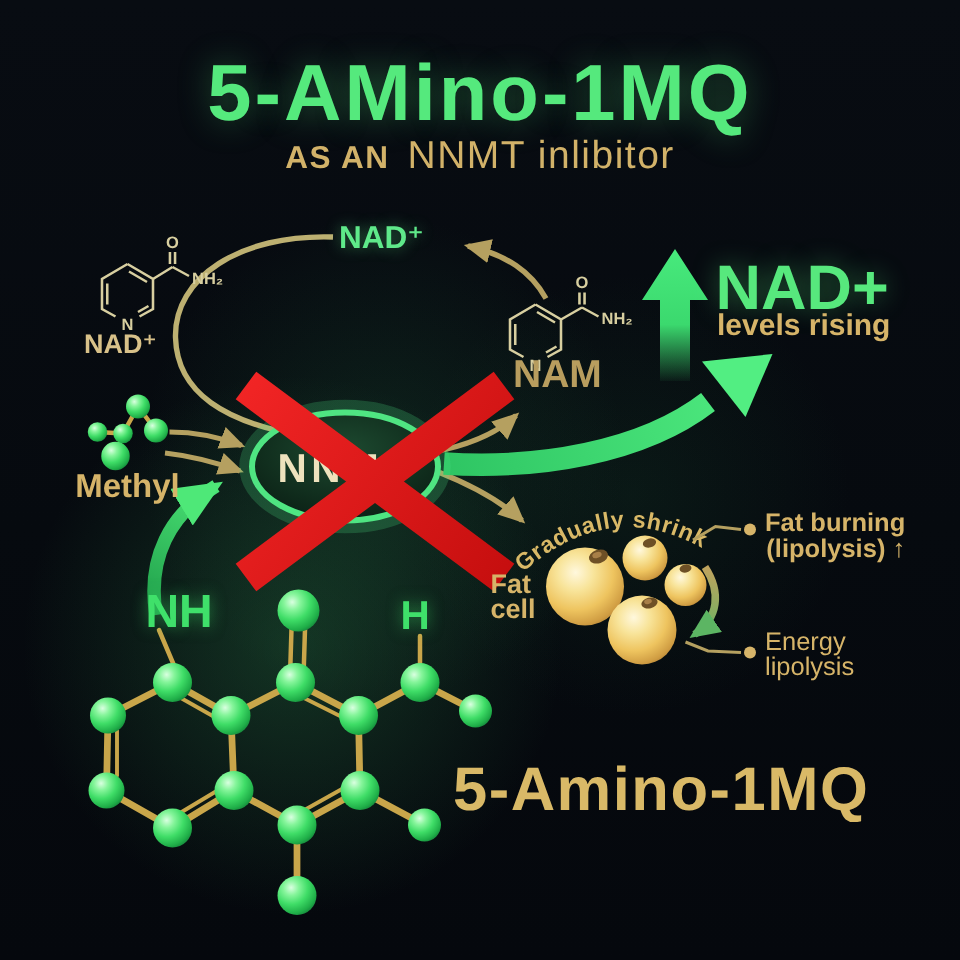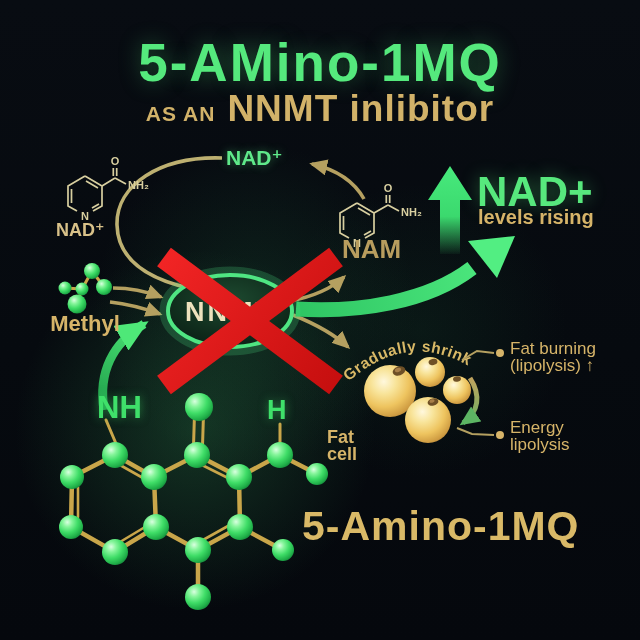--- a/index.html
+++ b/index.html
@@ -16,33 +16,33 @@
   .title{
     top:32px;left:0;width:640px;text-align:center;
     font-size:53px;font-weight:700;letter-spacing:2px;color:#55e97d;
     text-shadow:0 0 22px rgba(85,233,125,.35);
   }
   .subtitle{
     top:88px;left:0;width:640px;display:flex;justify-content:center;
     align-items:baseline;gap:12px;color:#d2b269;
   }
   .subtitle .small{font-size:21px;font-weight:700;letter-spacing:1px;}
-  .subtitle .large{font-size:37px;font-weight:700;letter-spacing:1px;}
+  .subtitle .large{font-size:26px;font-weight:400;letter-spacing:1px;}
   .nad-top{top:146px;left:226px;font-size:21px;font-weight:700;color:#5fe98a;
     text-shadow:0 0 10px rgba(95,233,138,.45);}
   .struct-label{font-size:18px;font-weight:700;color:#d8c189;}
   .nad-struct{top:219px;left:56px;}
   .nam-struct{top:234px;left:342px;font-size:26px;color:#b89d5e;}
   .methyl{top:315px;left:35px;width:100px;text-align:center;
     font-size:22px;font-weight:700;color:#d6b469;line-height:17px;}
   .nad-big{top:168px;left:477px;font-size:42px;font-weight:700;color:#57e87d;
     text-shadow:0 0 18px rgba(87,232,125,.4);}
   .levels{top:206px;left:478px;font-size:20px;font-weight:700;color:#d6b469;}
-  .fatcell{top:381px;left:327px;font-size:18px;font-weight:700;color:#d6b469;line-height:17px;margin-top:48px;}
-  .burning{top:340px;left:510px;font-size:17px;font-weight:400;color:#d6b469;line-height:17px;}
+  .fatcell{top:381px;left:327px;font-size:18px;font-weight:700;color:#d6b469;line-height:17px;}
+  .burning{top:340px;left:510px;font-size:17px;font-weight:700;color:#d6b469;line-height:17px;text-align:right;}
   .energy{top:419px;left:510px;font-size:17px;font-weight:400;color:#d6b469;line-height:17px;}
   .nh{top:390px;left:97px;font-size:31px;font-weight:700;color:#3fe06a;
     text-shadow:0 0 10px rgba(63,224,106,.5);}
   .hlab{top:395px;left:267px;font-size:27px;font-weight:700;color:#3fe06a;
     text-shadow:0 0 10px rgba(63,224,106,.5);}
   .molname{top:503px;left:302px;font-size:41px;font-weight:700;letter-spacing:1px;color:#d9b967;}
   svg.layer{position:absolute;inset:0;}
 </style>
 </head>
 <body>

